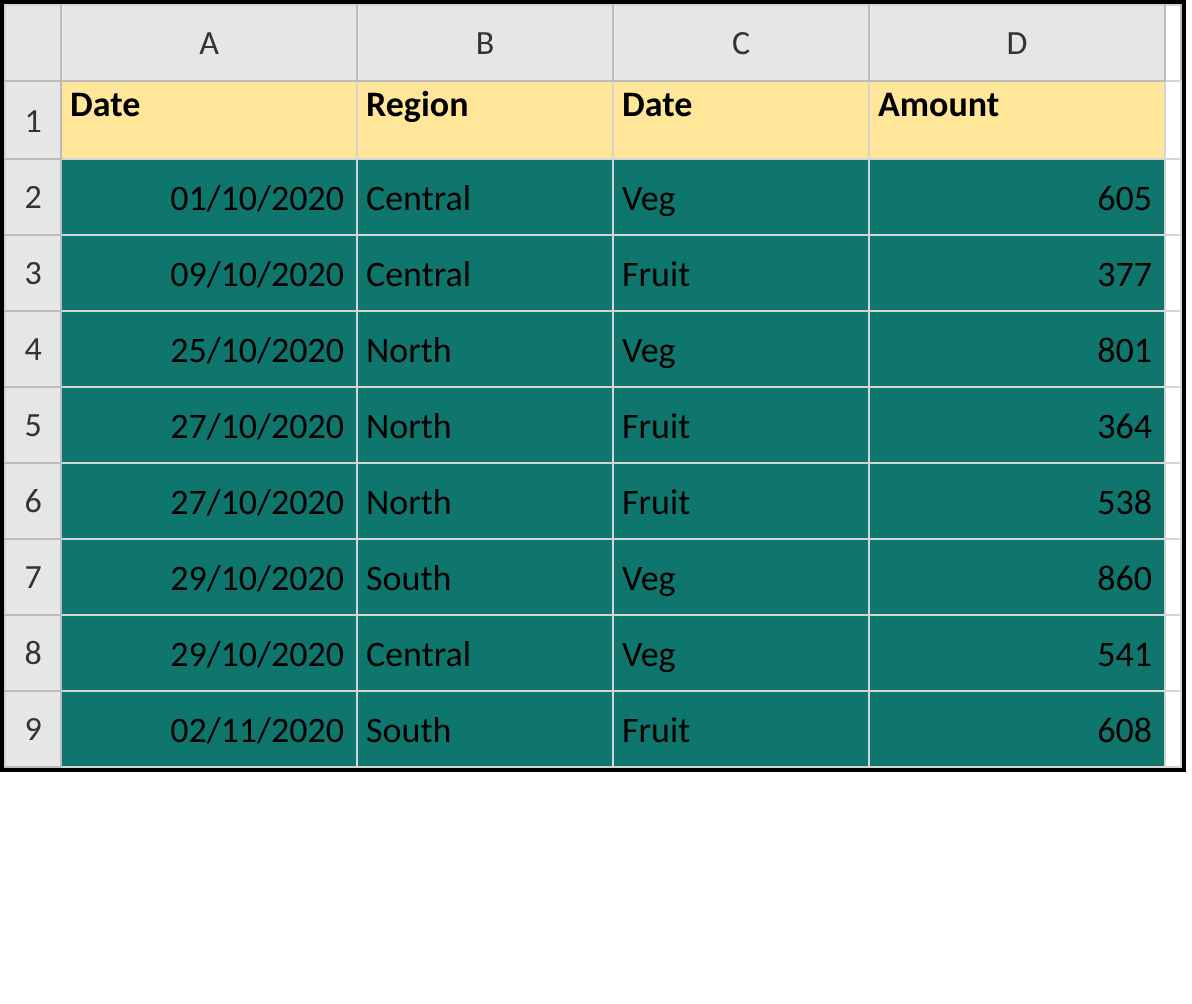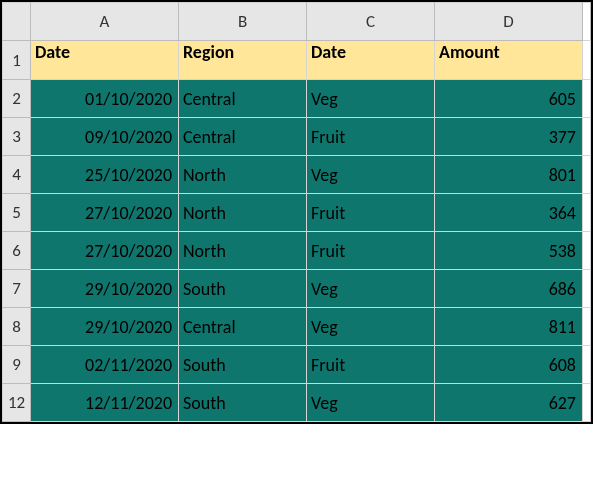--- a/index.html
+++ b/index.html
@@ -134,45 +134,37 @@
     <td class="cell col-b align-left">North</td>
     <td class="cell col-c align-left">Fruit</td>
     <td class="cell col-d align-right">538</td>
     <td class="edge-right"></td>
   </tr>
   <tr>
     <th class="rowhead">7</th>
     <td class="cell col-a align-right">29/10/2020</td>
     <td class="cell col-b align-left">South</td>
     <td class="cell col-c align-left">Veg</td>
-    <td class="cell col-d align-right">686</td>
+    <td class="cell col-d align-right">860</td>
     <td class="edge-right"></td>
   </tr>
   <tr>
     <th class="rowhead">8</th>
     <td class="cell col-a align-right">29/10/2020</td>
     <td class="cell col-b align-left">Central</td>
     <td class="cell col-c align-left">Veg</td>
-    <td class="cell col-d align-right">811</td>
+    <td class="cell col-d align-right">541</td>
     <td class="edge-right"></td>
   </tr>
   <tr>
     <th class="rowhead">9</th>
     <td class="cell col-a align-right">02/11/2020</td>
     <td class="cell col-b align-left">South</td>
     <td class="cell col-c align-left">Fruit</td>
     <td class="cell col-d align-right">608</td>
     <td class="edge-right"></td>
   </tr>
-  <tr>
-    <th class="rowhead">12</th>
-    <td class="cell col-a align-right">12/11/2020</td>
-    <td class="cell col-b align-left">South</td>
-    <td class="cell col-c align-left">Veg</td>
-    <td class="cell col-d align-right">627</td>
-    <td class="edge-right"></td>
-  </tr>
 </tbody>
     </table>
 </div>
 
 
 
 
 </body></html>

